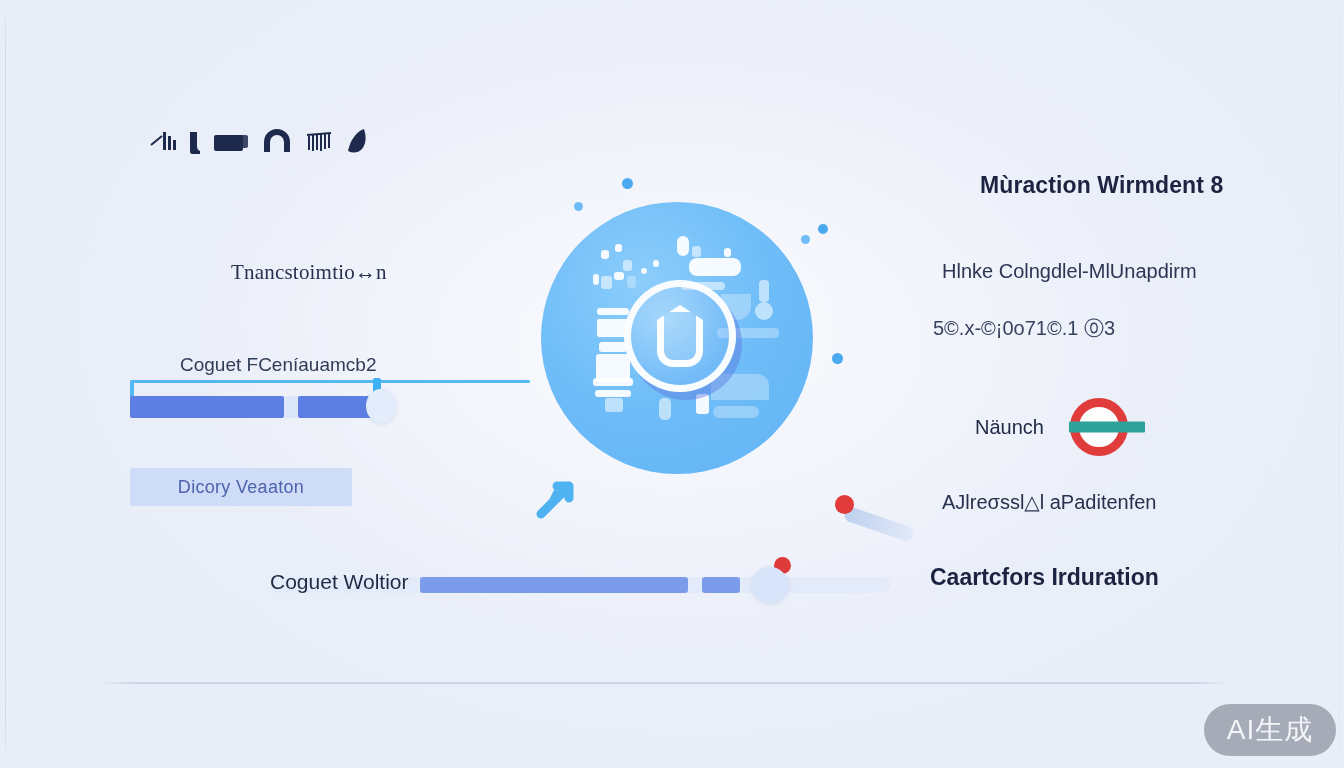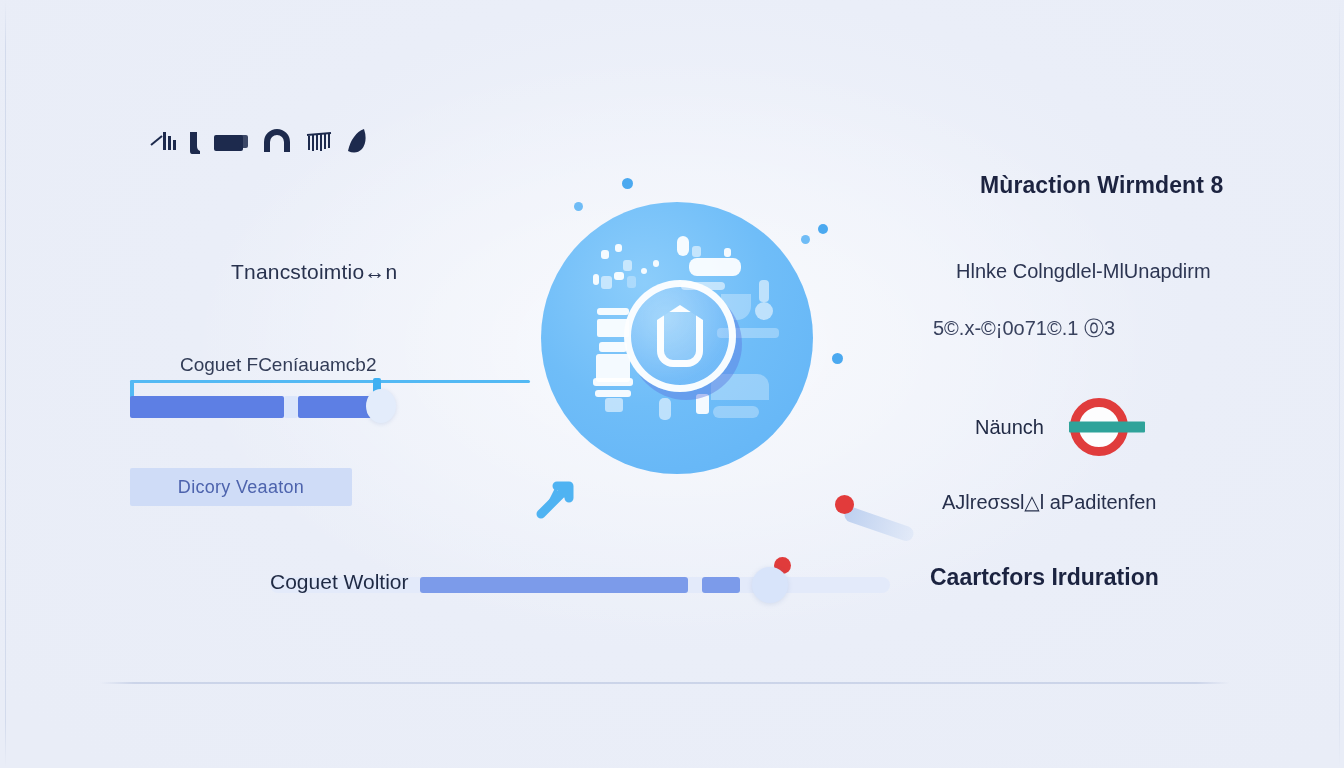--- a/index.html
+++ b/index.html
@@ -77,20 +77,21 @@
   }
   .lbl-transform {
     position: absolute;
     left: 101px;
     top: 10px;
     font-size: 21px;
     color: #28324e;
     letter-spacing: .2px;
     white-space: nowrap;
     filter: blur(.22px);
+    font-family: Liberation Serif, serif;
   }
   .lbl-field {
     position: absolute;
     left: 50px;
     top: 104px;
     font-size: 19px;
     color: #323c57;
     white-space: nowrap;
     filter: blur(.22px);
   }
@@ -346,21 +347,21 @@
     top: 12px;
     font-size: 23px;
     font-weight: bold;
     color: #1c2340;
     white-space: nowrap;
     letter-spacing: .1px;
     filter: blur(.22px);
   }
   .r-sub {
     position: absolute;
-    left: 26px;
+    left: 12px;
     top: 100px;
     font-size: 20px;
     color: #2c3category;
     color: #2c3552;
     white-space: nowrap;
     filter: blur(.22px);
   }
   .r-meta {
     position: absolute;
     left: 3px;
@@ -608,14 +609,15 @@
       </span>
     </div>
 
     <div class="r-line4">AJlreσssl△l aPaditenfen</div>
 
     <div class="r-line5">Caartcfors Irduration</div>
   </div>
 
   <div class="divider"></div>
 
+  <div class="watermark">AI生成</div>
 
 </div>
 
 </body></html>

